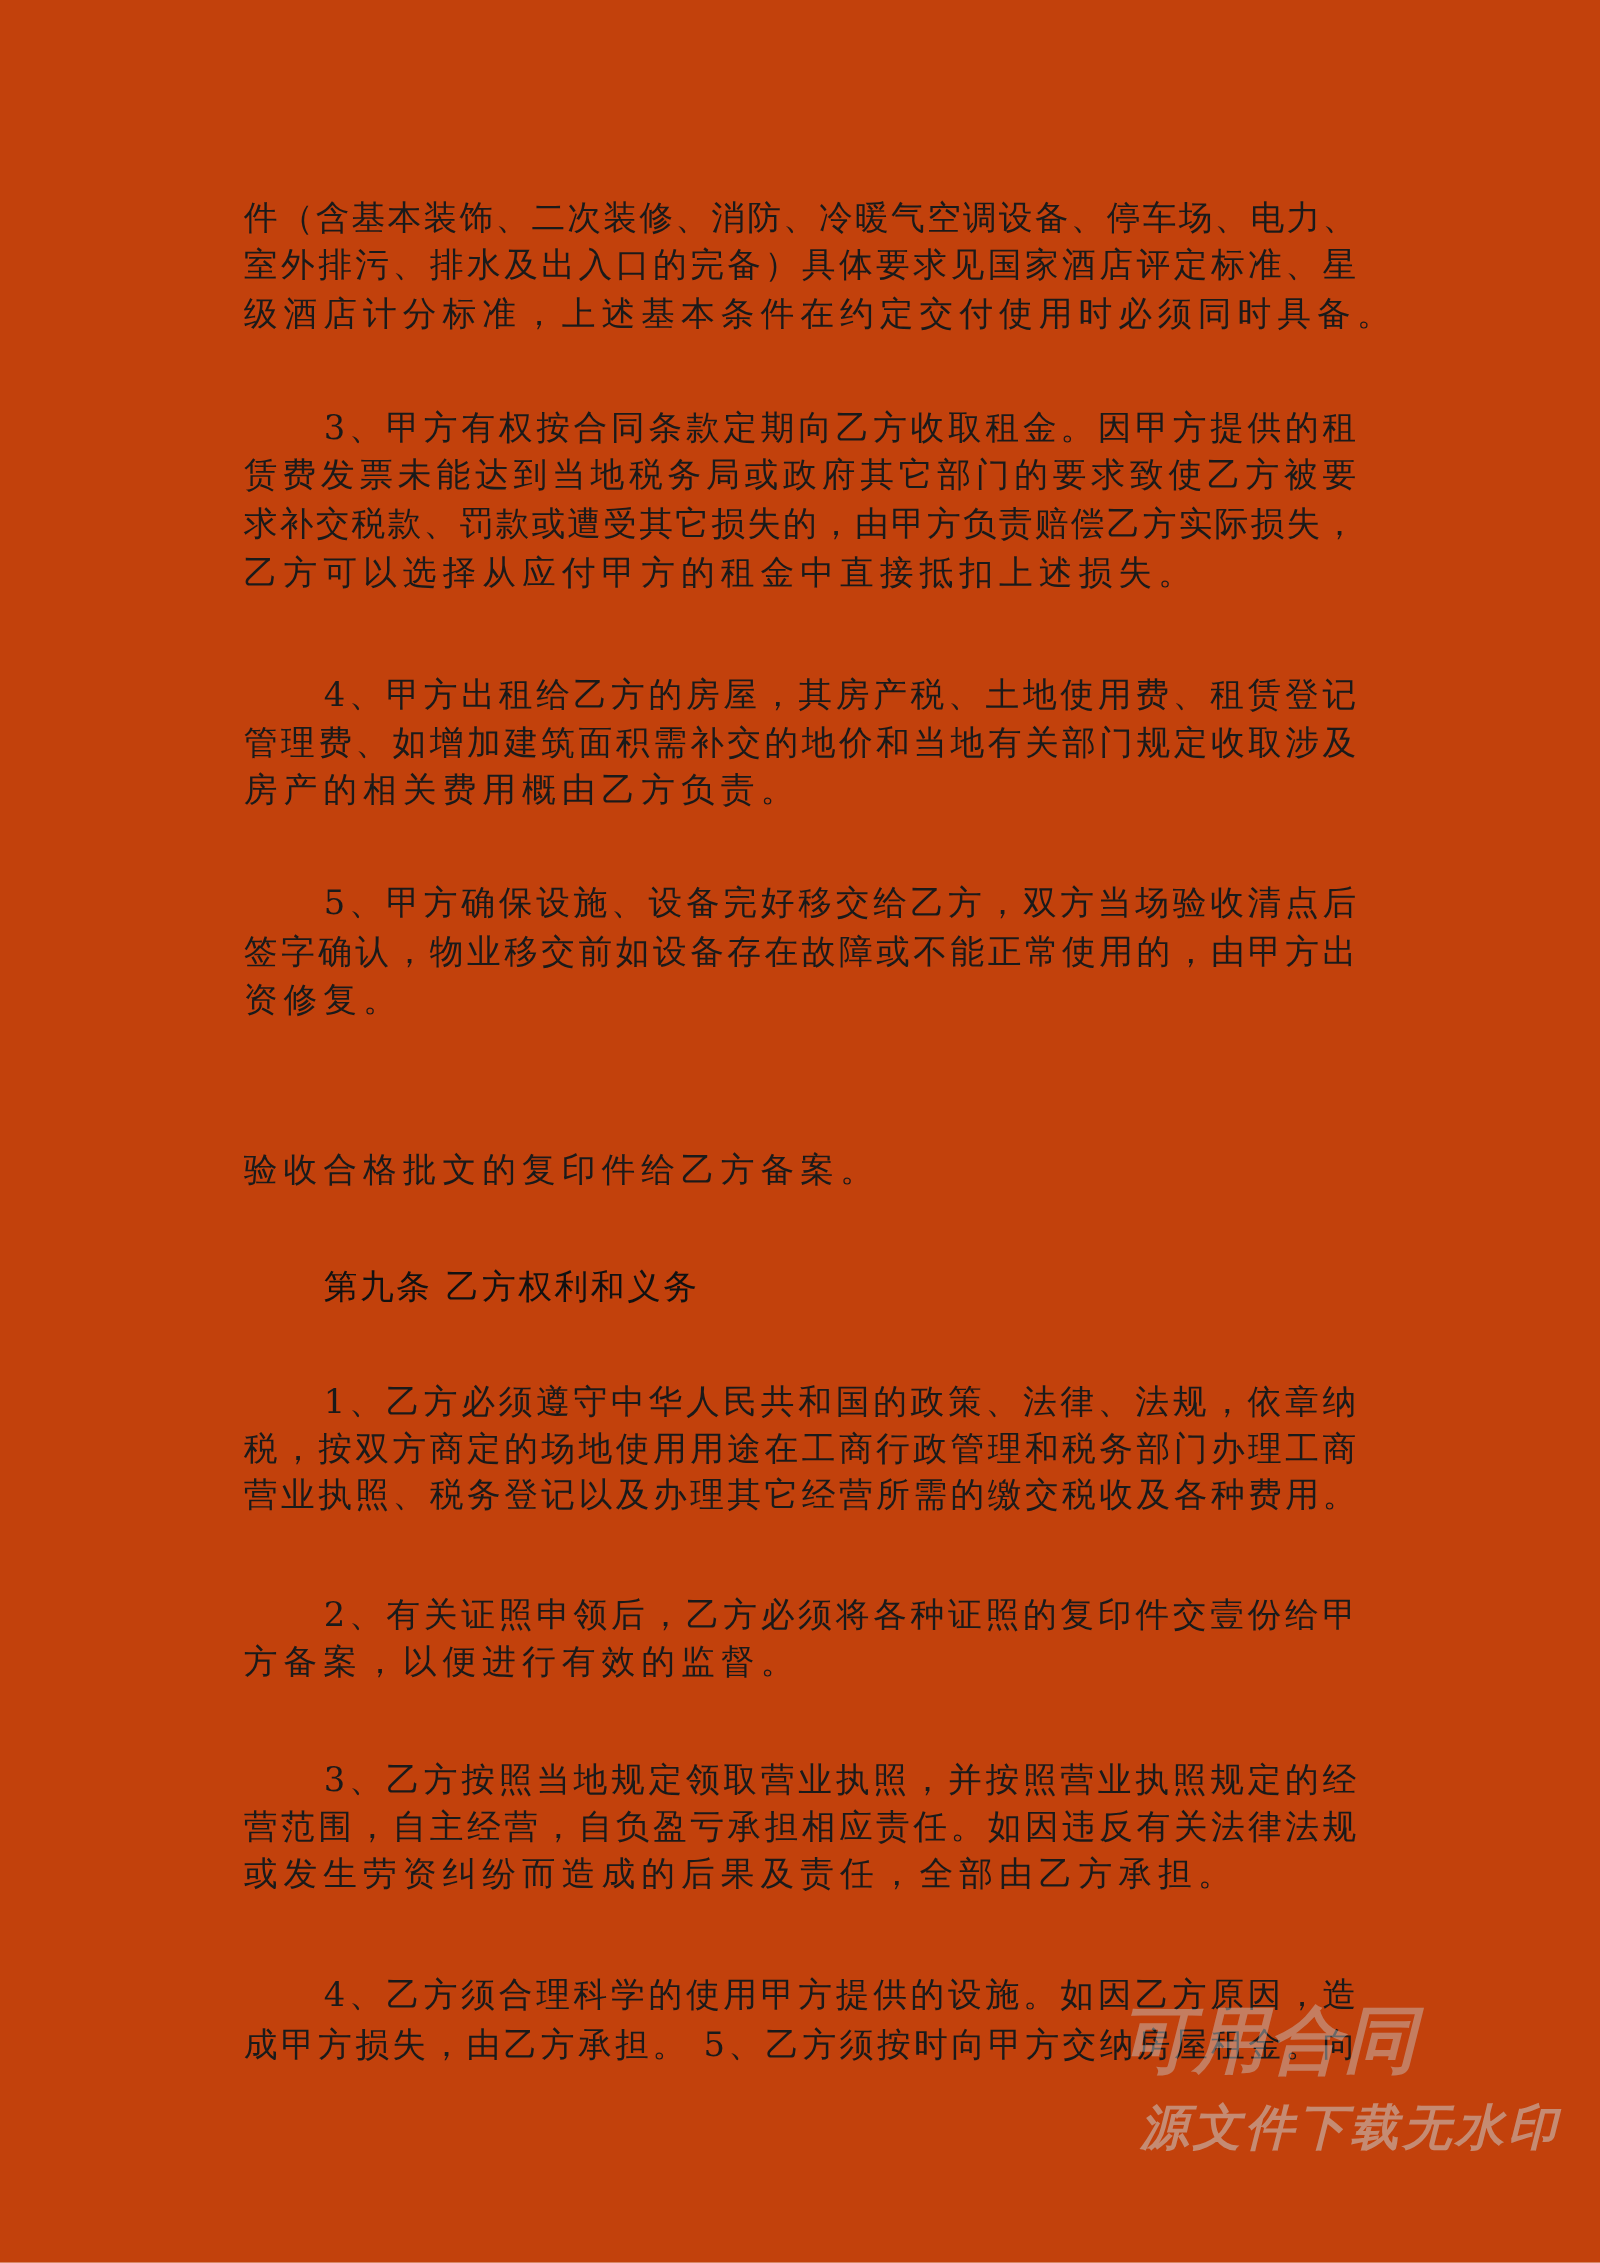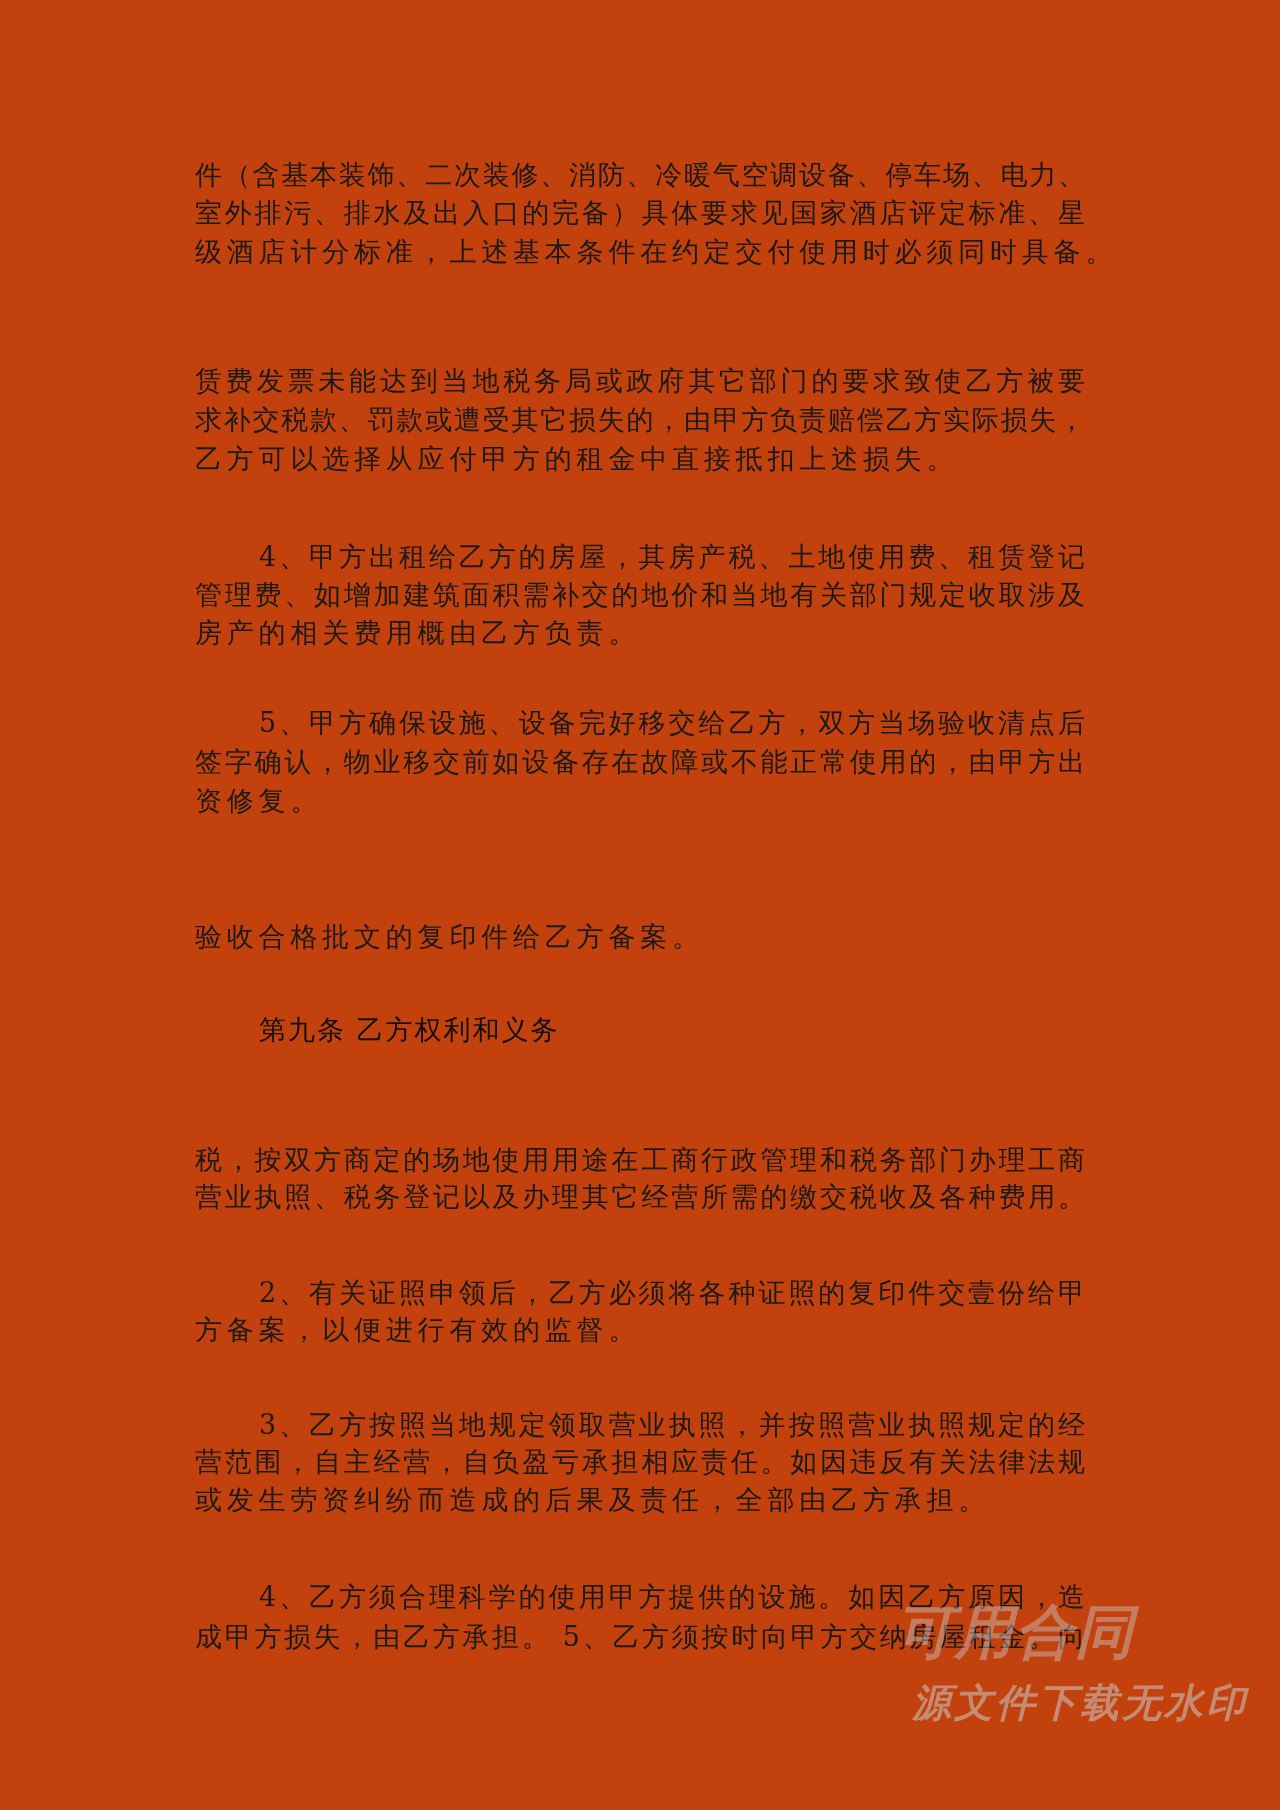--- a/index.html
+++ b/index.html
@@ -68,36 +68,38 @@
 </style>
 </head>
 <body>
 
 <div class="page">
 
   <div class="line full" style="top:156px">件（含基本装饰、二次装修、消防、冷暖气空调设备、停车场、电力、</div>
   <div class="line full" style="top:194px">室外排污、排水及出入口的完备）具体要求见国家酒店评定标准、星</div>
   <div class="line partial" style="top:233px">级酒店计分标准，上述基本条件在约定交付使用时必须同时具备。</div>
 
+  <div class="line full indent" style="top:324px">3、甲方有权按合同条款定期向乙方收取租金。因甲方提供的租</div>
   <div class="line full" style="top:362px">赁费发票未能达到当地税务局或政府其它部门的要求致使乙方被要</div>
   <div class="line full" style="top:401px">求补交税款、罚款或遭受其它损失的，由甲方负责赔偿乙方实际损失，</div>
   <div class="line partial" style="top:440px">乙方可以选择从应付甲方的租金中直接抵扣上述损失。</div>
 
   <div class="line full indent" style="top:538px">4、甲方出租给乙方的房屋，其房产税、土地使用费、租赁登记</div>
   <div class="line full" style="top:576px">管理费、如增加建筑面积需补交的地价和当地有关部门规定收取涉及</div>
   <div class="line partial" style="top:614px">房产的相关费用概由乙方负责。</div>
 
   <div class="line full indent" style="top:704px">5、甲方确保设施、设备完好移交给乙方，双方当场验收清点后</div>
   <div class="line full" style="top:743px">签字确认，物业移交前如设备存在故障或不能正常使用的，由甲方出</div>
   <div class="line partial" style="top:782px">资修复。</div>
 
   <div class="line partial" style="top:918px">验收合格批文的复印件给乙方备案。</div>
 
   <div class="heading" style="top:1010px">第九条  乙方权利和义务</div>
 
+  <div class="line full indent" style="top:1103px">1、乙方必须遵守中华人民共和国的政策、法律、法规，依章纳</div>
   <div class="line full" style="top:1141px">税，按双方商定的场地使用用途在工商行政管理和税务部门办理工商</div>
   <div class="line full" style="top:1178px">营业执照、税务登记以及办理其它经营所需的缴交税收及各种费用。</div>
 
   <div class="line full indent" style="top:1274px">2、有关证照申领后，乙方必须将各种证照的复印件交壹份给甲</div>
   <div class="line partial" style="top:1311px">方备案，以便进行有效的监督。</div>
 
   <div class="line full indent" style="top:1406px">3、乙方按照当地规定领取营业执照，并按照营业执照规定的经</div>
   <div class="line full" style="top:1443px">营范围，自主经营，自负盈亏承担相应责任。如因违反有关法律法规</div>
   <div class="line partial" style="top:1481px">或发生劳资纠纷而造成的后果及责任，全部由乙方承担。</div>
 

